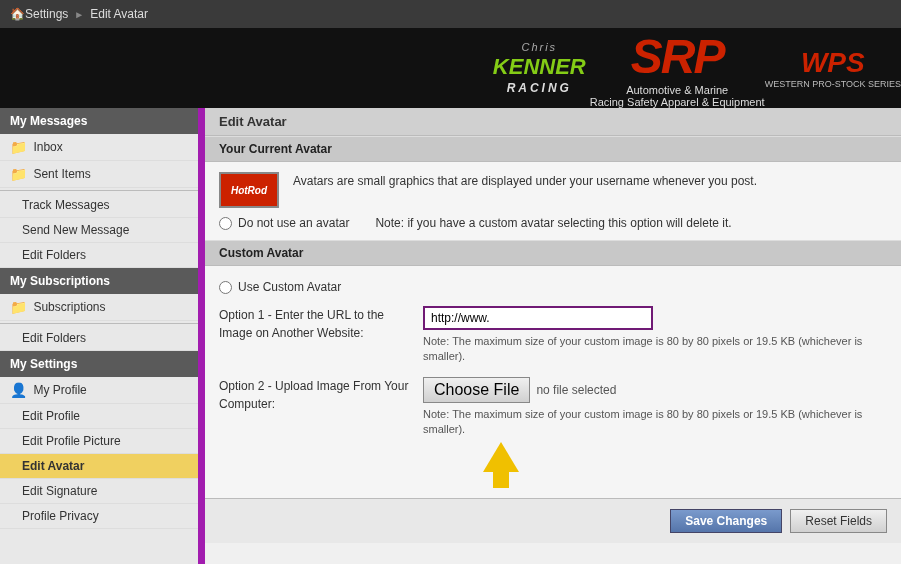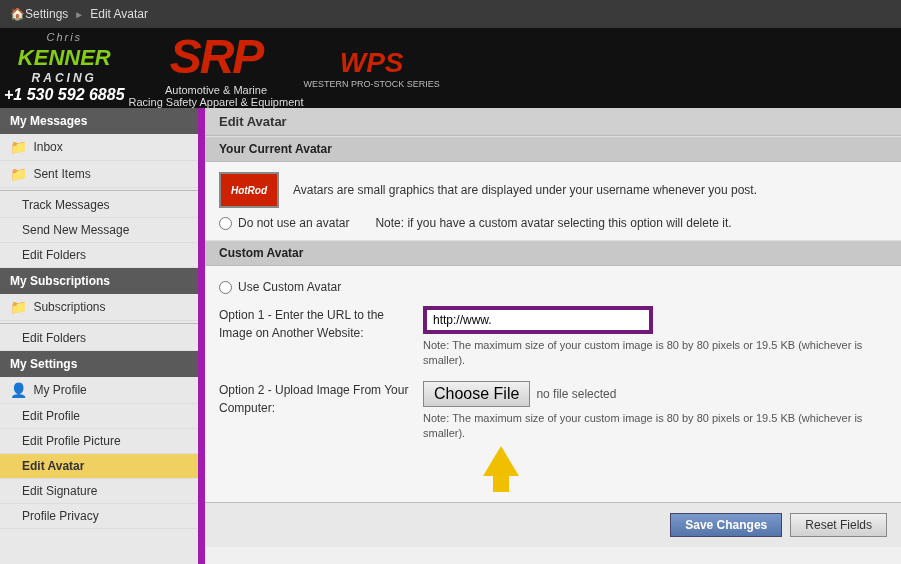--- a/index.html
+++ b/index.html
@@ -26,21 +26,21 @@
       justify-content: center;
       overflow: hidden;
       position: relative;
     }
     .banner-inner {
       display: flex;
       align-items: center;
       width: 100%;
       height: 100%;
       background: #111;
-      justify-content: flex-start;
+      justify-content: flex-end;
     }
     .banner-logo-left {
       color: #fff;
       font-size: 11px;
       font-style: italic;
       text-align: center;
       line-height: 1.2;
       padding: 4px;
     }
     .banner-logo-left .racing { font-size: 20px; font-weight: bold; color: #fff; font-style: italic; }
@@ -138,21 +138,21 @@
       border-top: 1px solid #ddd;
     }
 
     .section-body {
       padding: 10px 14px;
       background: #f5f5f5;
     }
 
     .avatar-current {
       display: flex;
-      align-items: center;
+      align-items: flex-start;
       gap: 14px;
       margin-bottom: 8px;
     }
 
     .avatar-img {
       width: 60px;
       height: 36px;
       background: #cc2200;
       display: flex;
       align-items: center;
@@ -190,21 +190,21 @@
       font-size: 12px;
       color: #333;
       line-height: 1.5;
     }
 
     .option-input-area { flex: 1; }
 
     .url-input {
       width: 230px;
       padding: 3px 6px;
-      border: 4px solid #701a75;
+      border: 2px solid #701a75;
       font-size: 12px;
       background: #fff;
     }
 
     .note-text {
       font-size: 11px;
       color: #555;
       margin-top: 4px;
       line-height: 1.4;
     }
@@ -288,21 +288,20 @@
   <span style="margin:0 6px; color:#888; font-size:10px;">►</span>
   <span style="color:#ddd;">Edit Avatar</span>
 </div>
 
 <div class="banner">
   <div class="banner-inner">
     <div class="banner-logo-left">
       <div class="name" style="font-style:italic; font-size:11px; color:#aaa;">Chris</div>
       <div class="kenner">KENNER</div>
       <div class="racing" style="font-size:12px; letter-spacing:3px; color:#ddd;">RACING</div>
-      <div class="phone">+1 530 592 6885</div>
     </div>
     <div class="banner-center">
       <div class="srp">SRP</div>
       <div class="sub">Automotive &amp; Marine</div>
       <div class="sub">Racing Safety Apparel &amp; Equipment</div>
     </div>
     <div class="banner-right">
       <div class="wps">WPS</div>
       <div class="sub">WESTERN PRO-STOCK SERIES</div>
     </div>

